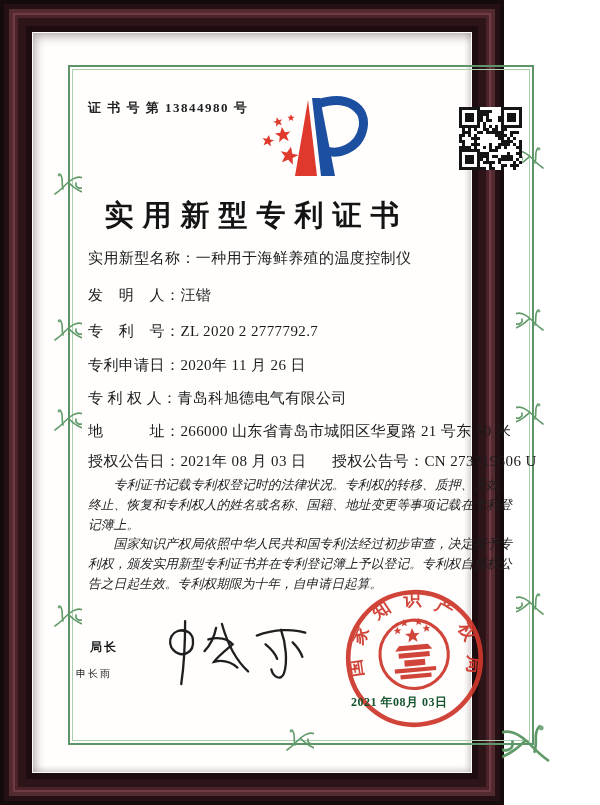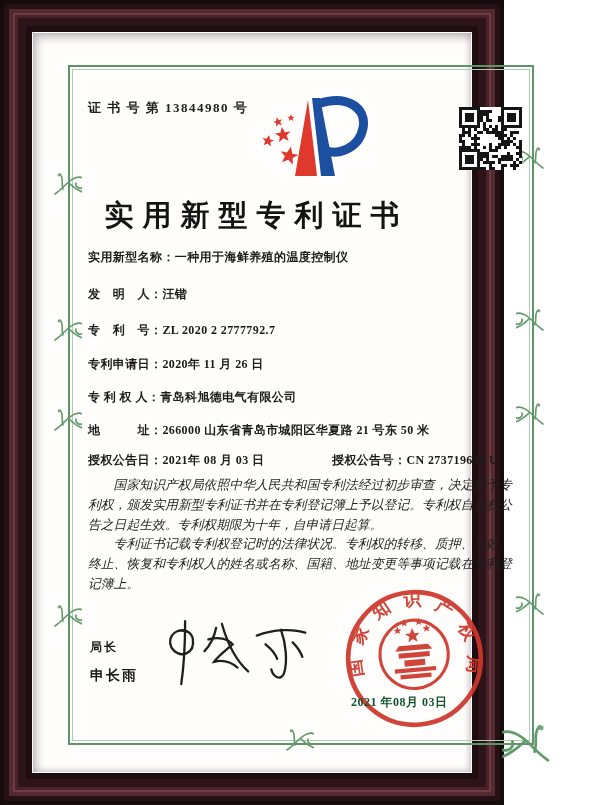--- a/index.html
+++ b/index.html
@@ -19,29 +19,29 @@
     box-shadow:inset 3px 4px 10px rgba(70,45,45,.35), inset -2px -2px 6px rgba(70,45,45,.18);}
   
   .green-border{position:absolute;left:68px;top:65px;width:462px;height:676px;
     border:2px solid #5e9468;outline:1px solid #a9cfae;outline-offset:-5px;}
   .cert-no{position:absolute;left:88px;top:99px;font-size:13px;letter-spacing:1.5px;color:#222;font-weight:600;}
   .logo{position:absolute;left:245px;top:92px;}
   .qr{position:absolute;left:459px;top:107px;width:63px;height:63px;}
   .title{position:absolute;left:0;right:0;top:184px;margin:12px;text-align:center;text-indent:9px;
     font-size:29px;font-weight:bold;letter-spacing:9px;color:#141414;}
   .rows{position:absolute;left:88px;top:0;width:424px;}
-  .row{position:absolute;left:0;font-size:12px;font-weight:700;color:#1b1b1b;letter-spacing:.4px;white-space:nowrap;}
+  .row{position:absolute;left:0;font-size:15px;font-weight:400;color:#1b1b1b;letter-spacing:.4px;white-space:nowrap;}
   .r0{top:249px}.r1{top:286px}.r2{top:322px}.r3{top:356px}.r4{top:389px}.r5{top:422px}
   .grant{top:452px;width:424px;}
   .grant .pair-b{position:absolute;left:244px;top:0;}
   .paras{position:absolute;left:88px;top:476px;width:424px;font-size:12.8px;line-height:19.8px;
     color:#1e1e1e;text-align:justify;font-style:italic;font-weight:500;}
   .paras p{margin:0;text-indent:2em;}
   .signoff-title{position:absolute;left:90px;top:639px;font-size:12px;letter-spacing:2px;color:#1a1a1a;font-weight:600;}
-  .signoff-name{position:absolute;left:90px;top:667px;font-size:14px;letter-spacing:2px;color:#1a1a1a;font-weight:700;}
+  .signoff-name{position:absolute;left:76px;top:667px;font-size:10px;letter-spacing:2px;color:#1a1a1a;font-weight:400;}
   .signature{position:absolute;left:158px;top:614px;}
   .seal{position:absolute;left:342px;top:586px;opacity:.93;}
   .seal-date{position:absolute;left:351px;top:694px;font-size:12px;color:#14532d;letter-spacing:.5px;font-weight:600;z-index:3;}
   .flo{position:absolute;width:28px;height:26px;}
   .flip{transform:scaleX(-1);}
   .bigflip{transform:scale(1.7) scaleX(-1);}
 </style>
 </head>
 <body>
 
@@ -357,22 +357,22 @@
     <div class="row r3"><span>专利申请日：</span><span>2020年 11 月 26 日</span></div>
     <div class="row r4"><span>专 利 权 人：</span><span>青岛科旭德电气有限公司</span></div>
     <div class="row r5"><span>地　　　址：</span><span>266000 山东省青岛市城阳区华夏路 21 号东 50 米</span></div>
     <div class="row grant">
       <span class="pair-a"><span>授权公告日：</span><span>2021年 08 月 03 日</span></span>
       <span class="pair-b"><span>授权公告号：</span><span>CN 273719606 U</span></span>
     </div>
   </div>
 
   <div class="paras">
+    <p>专利证书记载专利权登记时的法律状况。专利权的转移、质押、无效、终止、恢复和专利权人的姓名或名称、国籍、地址变更等事项记载在专利登记簿上。</p>
     <p>国家知识产权局依照中华人民共和国专利法经过初步审查，决定授予专利权，颁发实用新型专利证书并在专利登记簿上予以登记。专利权自授权公告之日起生效。专利权期限为十年，自申请日起算。</p>
-    <p>专利证书记载专利权登记时的法律状况。专利权的转移、质押、无效、终止、恢复和专利权人的姓名或名称、国籍、地址变更等事项记载在专利登记簿上。</p>
   </div>
 
   <div class="signoff-title">局长</div>
   <div class="signoff-name">申长雨</div>
 
   <svg class="signature" width="155" height="80" viewBox="0 0 160 78">
     <g fill="none" stroke="#1f1f1f" stroke-width="2.4" stroke-linecap="round">
       <path d="M30,16 C14,11 8,27 16,35 C24,43 38,39 36,24 C35,16 27,13 21,15"></path>
       <path d="M28,5 C28,24 27,50 24,70"></path>
       <path d="M60,12 C58,22 54,30 48,36"></path>

